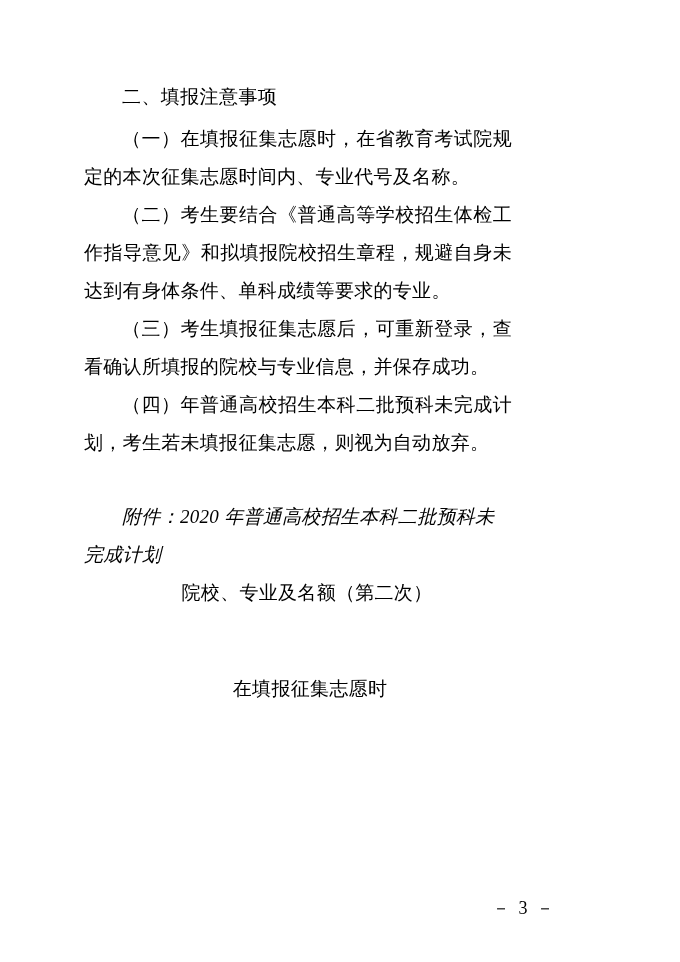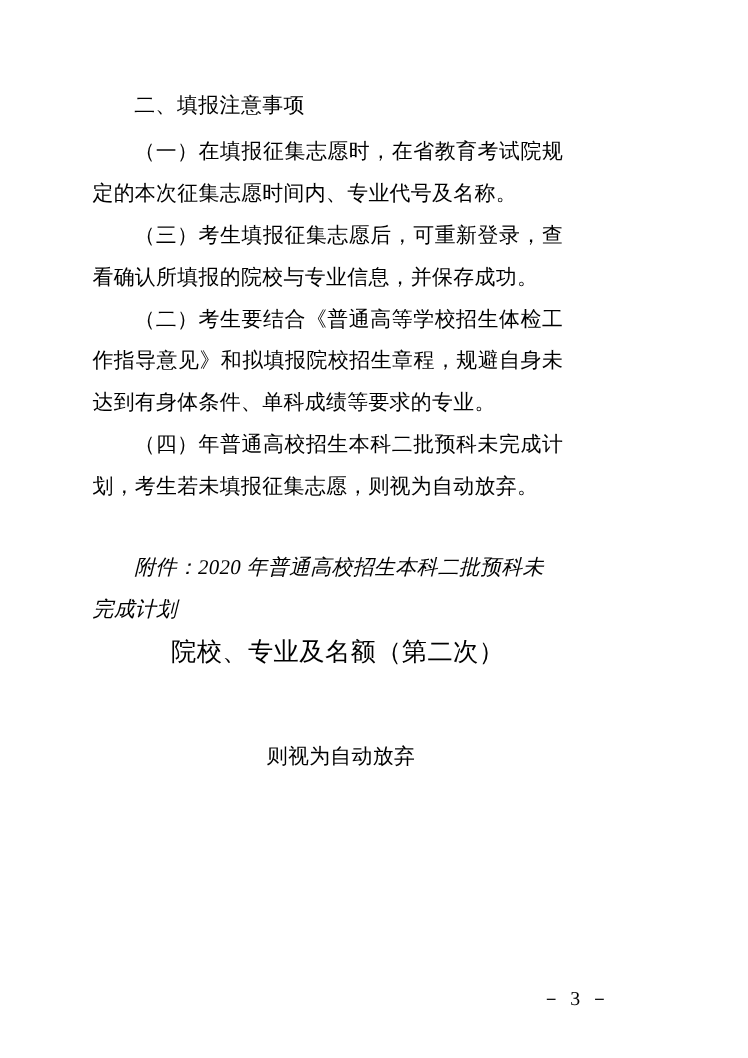--- a/index.html
+++ b/index.html
@@ -43,21 +43,21 @@
   }
   .attachment-line-1 {
     font-size: 19px;
     line-height: 38px;
     text-indent: 2em;
     margin: 0;
     letter-spacing: 0.3px;
     font-style: italic;
   }
   .attachment-line-2 {
-    font-size: 23px;
+    font-size: 19px;
     line-height: 38px;
     margin: 0;
     text-align: center;
     padding-left: 18px;
     letter-spacing: 0.3px;
   }
   .signature-block {
     margin-top: 58px;
     text-align: center;
     padding-left: 24px;
@@ -81,30 +81,30 @@
 </style>
 </head>
 <body>
 
 <div class="page">
 
   <div class="section-heading">二、填报注意事项</div>
 
   <p class="para">（一）在填报征集志愿时，在省教育考试院规定的本次征集志愿时间内、专业代号及名称。</p>
 
+  <p class="para">（二）考生要结合《普通高等学校招生体检工作指导意见》和拟填报院校招生章程，规避自身未达到有身体条件、单科成绩等要求的专业。</p>
+
   <p class="para">（三）考生填报征集志愿后，可重新登录，查看确认所填报的院校与专业信息，并保存成功。</p>
-
-  <p class="para">（二）考生要结合《普通高等学校招生体检工作指导意见》和拟填报院校招生章程，规避自身未达到有身体条件、单科成绩等要求的专业。</p>
 
   <p class="para">（四）年普通高校招生本科二批预科未完成计划，考生若未填报征集志愿，则视为自动放弃。</p>
 
   <div class="attachment-block">
     <p class="attachment-line-1">附件：2020 年普通高校招生本科二批预科未完成计划</p>
     <p class="attachment-line-2">院校、专业及名额（第二次）</p>
   </div>
 
   <div class="signature-block">
-    <p class="signature-line">则视为自动放弃</p>
+    <p class="signature-line">在填报征集志愿时</p>
   </div>
 
   <div class="page-number">－ 3 －</div>
 
 </div>
 
 </body></html>

